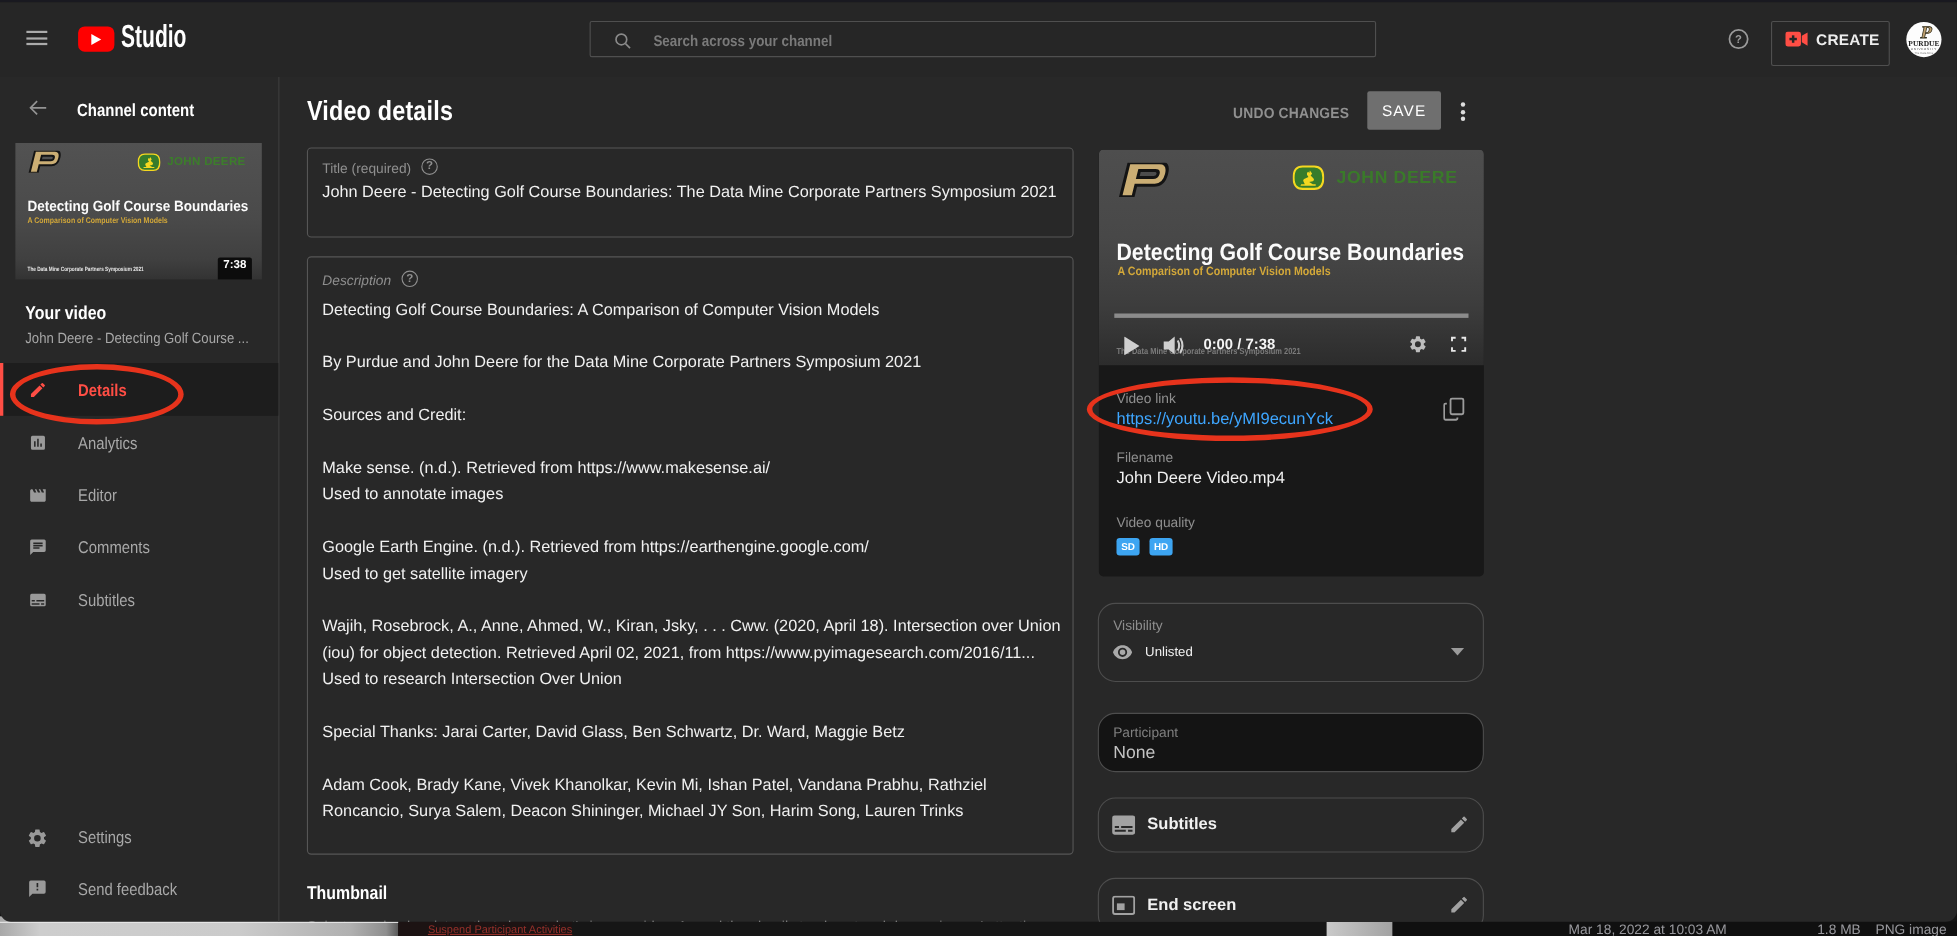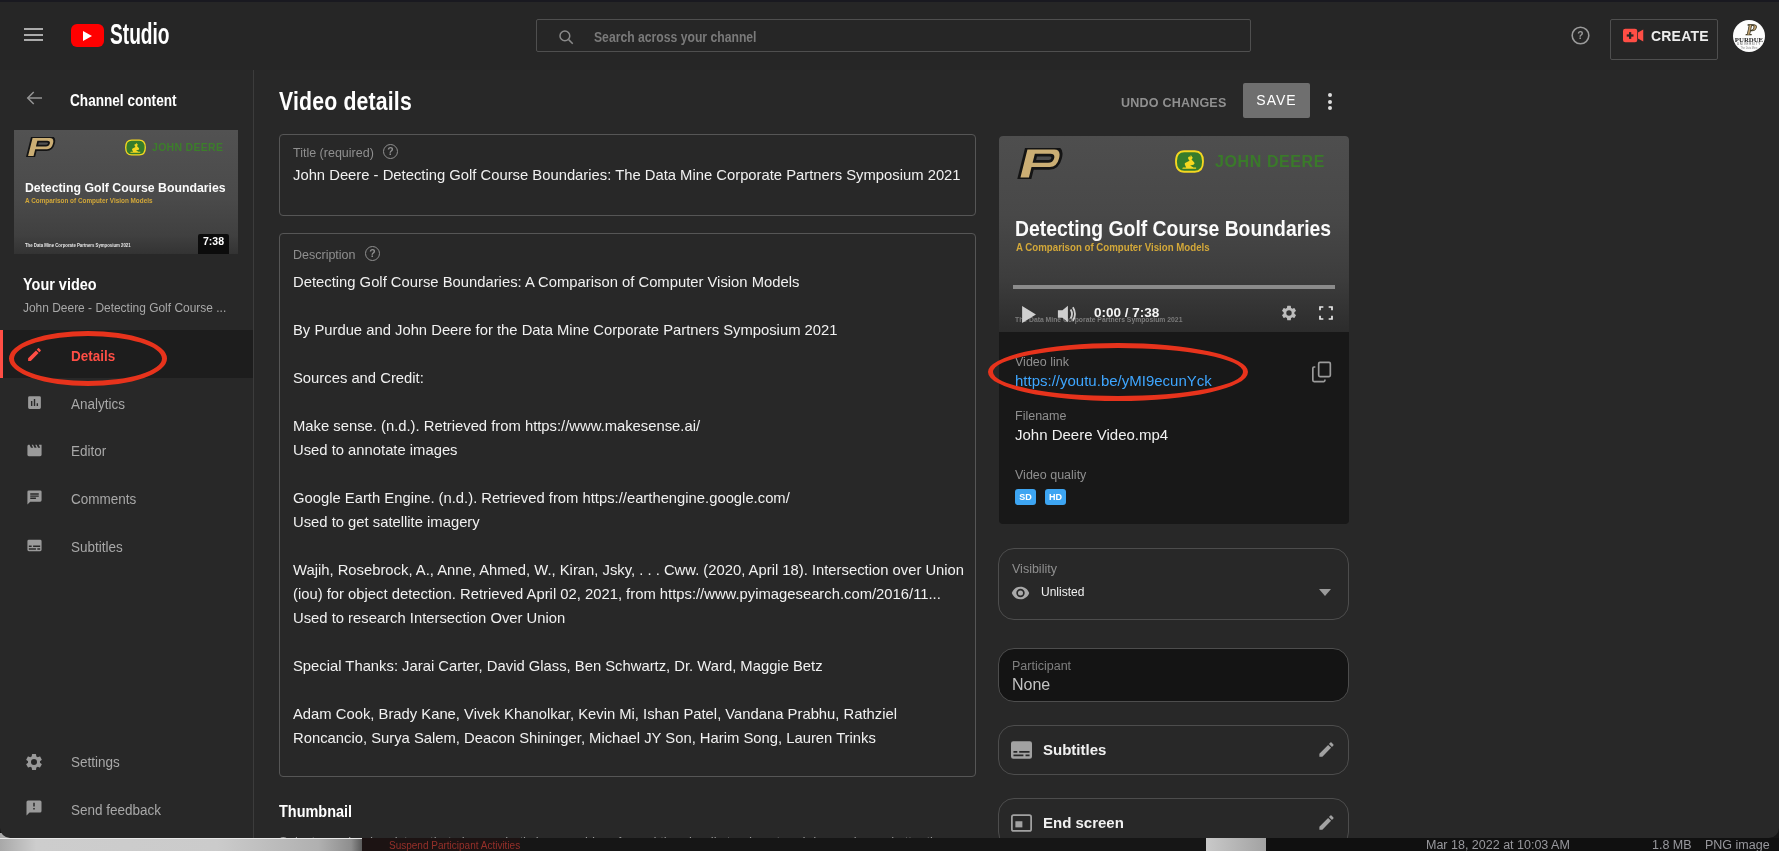--- a/index.html
+++ b/index.html
@@ -177,21 +177,21 @@
       <div style="width:4px;height:4px;border-radius:50%;background:#ddd;"></div>
     </div>
 
     <div class="fieldbox" style="left:279px;top:64px;width:697px;height:82px;">
       <div class="flabel" style="position:absolute;left:13px;top:11px;">Title (required)</div>
       <div class="qm" style="position:absolute;left:103px;top:9px;">?</div>
       <div class="ftext" style="position:absolute;left:13px;top:32px;">John Deere - Detecting Golf Course Boundaries: The Data Mine Corporate Partners Symposium 2021</div>
     </div>
 
     <div class="fieldbox" style="left:279px;top:163px;width:697px;height:544px;">
-      <div class="flabel" style="position:absolute;left:13px;top:14px;">Description</div>
+      <div class="flabel" style="position:absolute;left:13px;top:14px;font-style:italic;">Description</div>
       <div class="qm" style="position:absolute;left:85px;top:12px;">?</div>
       <div class="ftext" style="position:absolute;left:13px;top:36px;line-height:24px;white-space:pre;" id="desc">Detecting Golf Course Boundaries: A Comparison of Computer Vision Models<br><br>By Purdue and John Deere for the Data Mine Corporate Partners Symposium 2021<br><br>Sources and Credit:<br><br>Make sense. (n.d.). Retrieved from https://www.makesense.ai/<br>Used to annotate images<br><br>Google Earth Engine. (n.d.). Retrieved from https://earthengine.google.com/<br>Used to get satellite imagery<br><br>Wajih, Rosebrock, A., Anne, Ahmed, W., Kiran, Jsky, . . . Cww. (2020, April 18). Intersection over Union<br>(iou) for object detection. Retrieved April 02, 2021, from https://www.pyimagesearch.com/2016/11...<br>Used to research Intersection Over Union<br><br>Special Thanks: Jarai Carter, David Glass, Ben Schwartz, Dr. Ward, Maggie Betz<br><br>Adam Cook, Brady Kane, Vivek Khanolkar, Kevin Mi, Ishan Patel, Vandana Prabhu, Rathziel<br>Roncancio, Surya Salem, Deacon Shininger, Michael JY Son, Harim Song, Lauren Trinks</div>
     </div>
 
     <div class="abs cond" style="left:279px;top:732px;color:#fff;font-size:17px;font-weight:bold;">Thumbnail</div>
     <div class="abs" style="left:279px;top:764px;color:#9a9a9a;font-size:13px;">Select or upload a picture that shows what's in your video. A good thumbnail stands out and draws viewers' attention.</div>
 
     <div id="player">
       <div id="vidarea">
 
@@ -280,21 +280,21 @@
             <path d="M3 17.25V21h3.75L17.8 9.94l-3.75-3.75L3 17.25zM20.7 7.04a1 1 0 0 0 0-1.41l-2.34-2.34a1 1 0 0 0-1.41 0l-1.83 1.83 3.75 3.75 1.83-1.83z"></path>
           </svg>
       </div>
     </div>
   </div>
 
   <div id="bottombar">
     <div class="abs" style="left:0;top:-5px;width:362px;height:18px;background:linear-gradient(90deg,#a8a8a8 0%,#cdcdcd 10%,#cbcbcb 60%,#b0b0b0 88%,#8e8e8e 97%,#5a5a5a 100%);"></div>
     <div class="abs" style="left:362px;top:0;width:158px;height:13px;background:#1c1313;"></div>
     <div class="abs" style="left:520px;top:0;width:686px;height:13px;background:#161616;"></div>
-    <div class="abs" style="left:389px;top:2px;color:#96302a;font-size:10px;">Suspend Participant Activities</div>
+    <div class="abs" style="left:389px;top:2px;color:#96302a;font-size:10px;text-decoration:underline;">Suspend Participant Activities</div>
     <div class="abs" style="left:1206px;top:0;width:60px;height:13px;background:linear-gradient(90deg,#c9c9c9,#a2a2a2);"></div>
     <div class="abs" style="left:0;top:0;width:362px;height:1px;background:#e8e8e8;"></div>
     <div class="abs" style="left:1266px;top:0;width:513px;height:13px;background:#101010;"></div>
     <div class="abs" style="left:1426px;top:0px;color:#98989d;font-size:12.5px;">Mar 18, 2022 at 10:03 AM</div>
     <div class="abs" style="left:1652px;top:0px;color:#98989d;font-size:12.5px;">1.8 MB</div>
     <div class="abs" style="left:1705px;top:0px;color:#98989d;font-size:12.5px;">PNG image</div>
   </div>
 </div>
 
 </body></html>

